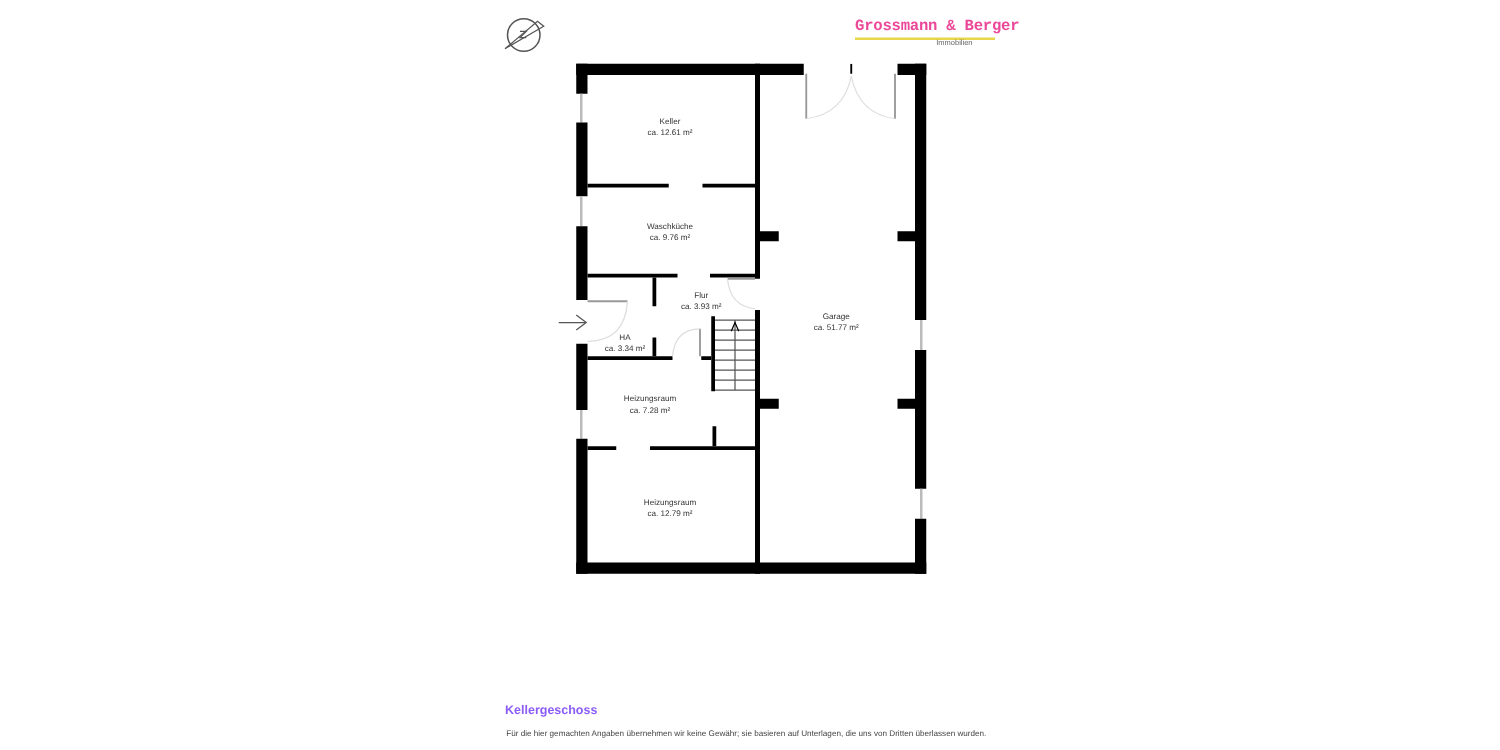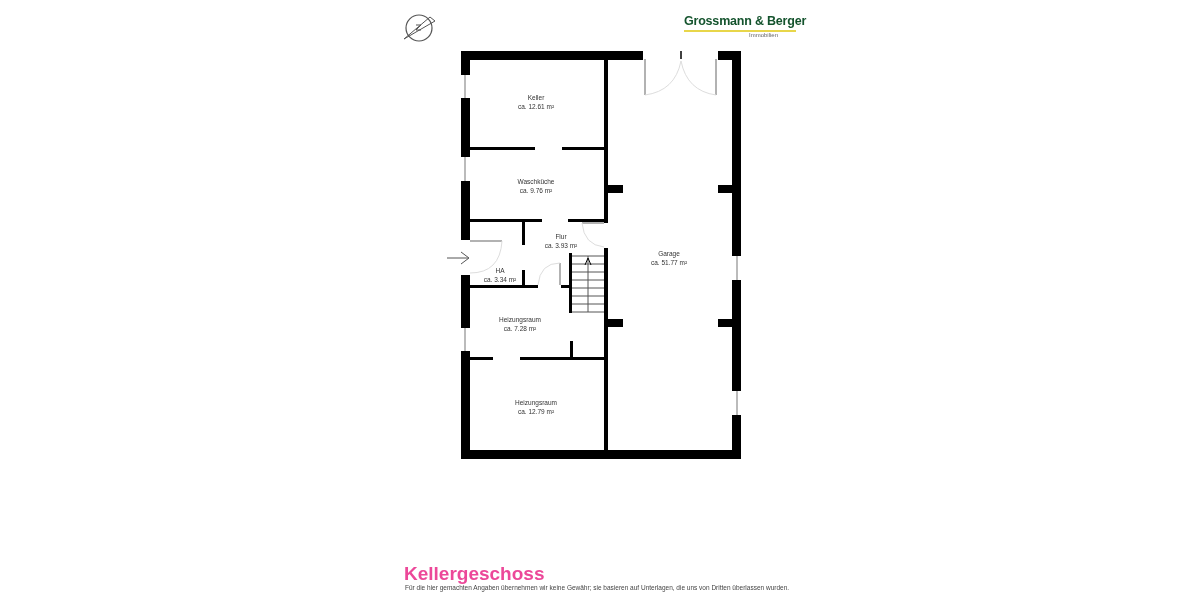--- a/index.html
+++ b/index.html
@@ -2,24 +2,24 @@
 <html><head>
 <meta charset="utf-8">
 <style>
   html, body { margin:0; padding:0; background:#ffffff; }
   body { width:1200px; height:600px; position:relative; overflow:hidden; font-family:"Liberation Sans", sans-serif; }
   .abs { position:absolute; }
   .wall { position:absolute; background:#000; }
   .window { position:absolute; background:#bbb; }
   .room-label { position:absolute; text-align:center; font-family:"Liberation Sans", sans-serif; font-size:6.5px; color:#333; line-height:9px; transform:translateX(-50%); white-space:nowrap; }
   .room-label .name { font-weight:normal; }
-  .brand { position:absolute; left:684px; top:14px; font-family:Liberation Sans, sans-serif; font-weight:bold; font-size:12.5px; color:#14532d; letter-spacing:-0.2px; }
+  .brand { position:absolute; left:684px; top:14px; font-family:Liberation Mono, monospace; font-weight:bold; font-size:12.5px; color:#ec4899; letter-spacing:-0.2px; }
   .brand-underline { position:absolute; left:684px; top:30px; width:112px; height:1.5px; background:#e8d64a; }
   .brand-sub { position:absolute; left:749px; top:32px; font-size:6px; color:#666; }
-  .title { position:absolute; left:404px; top:563px; font-size:19px; font-weight:bold; color:#ec4899; }
+  .title { position:absolute; left:404px; top:563px; font-size:10px; font-weight:bold; color:#8b5cf6; }
   .disclaimer { position:absolute; left:405px; top:584px; font-size:6.5px; color:#444; white-space:nowrap; }
 </style>
 </head>
 <body>
 
 <div class="abs" style="left:402px;top:13px;width:36px;height:30px;">
   <svg width="36" height="30" viewBox="0 0 36 30">
     <circle cx="17" cy="15" r="13" fill="none" stroke="#555" stroke-width="1.2"></circle>
     <path d="M2 26 L33 8 L28 4 Z" fill="none" stroke="#555" stroke-width="1"></path>
     <path d="M14 12 L19 12 L14 17 L19 17" fill="none" stroke="#555" stroke-width="1"></path>

